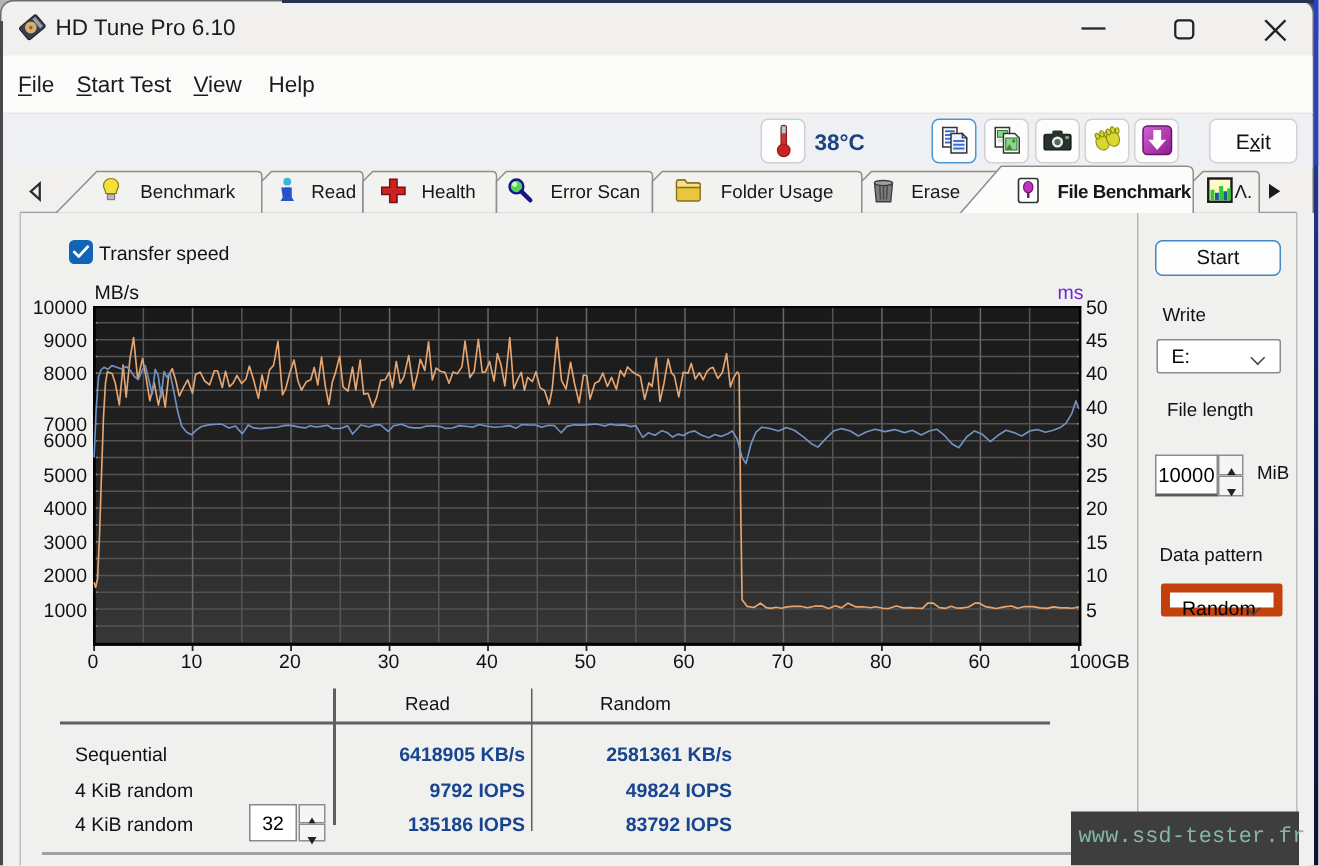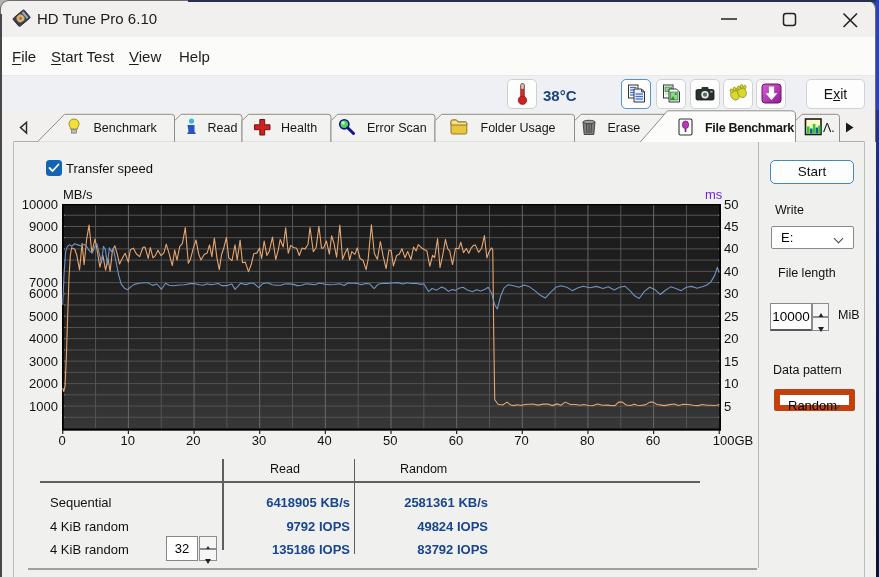--- a/index.html
+++ b/index.html
@@ -393,12 +393,15 @@
 <div class="rpl" style="left:778px;top:124px">File length</div>
 <div class="abs" style="left:770px;top:161px;width:42px;height:28px;background:#fff;border:1px solid #8a8a8a;border-bottom:2px solid #5a5a5a;font-size:13.5px;text-align:center;line-height:26px">10000</div>
 <div class="spinbtn" style="left:812px;top:161px;width:17px;height:14px"><span class="arrow-up" style="margin-top:3.5px"></span></div>
 <div class="spinbtn" style="left:812px;top:175px;width:17px;height:14px"><span class="arrow-dn" style="margin-top:3.5px"></span></div>
 <div class="rpl" style="left:838px;top:166px">MiB</div>
 <div class="rpl" style="left:773px;top:221px">Data pattern</div>
 <div class="abs" style="left:774px;top:247px;width:81px;height:22px;background:#fff;border:6px solid #c2410c;border-radius:2px">
       <span style="position:absolute;left:8px;top:3px;font-size:13px">Random</span>
       <div class="chev" style="right:8px;top:7px"></div>
     </div>
+<div id="wm">
+      <span>www.ssd-tester.fr</span>
+    </div>
 </div>
 </body></html>

